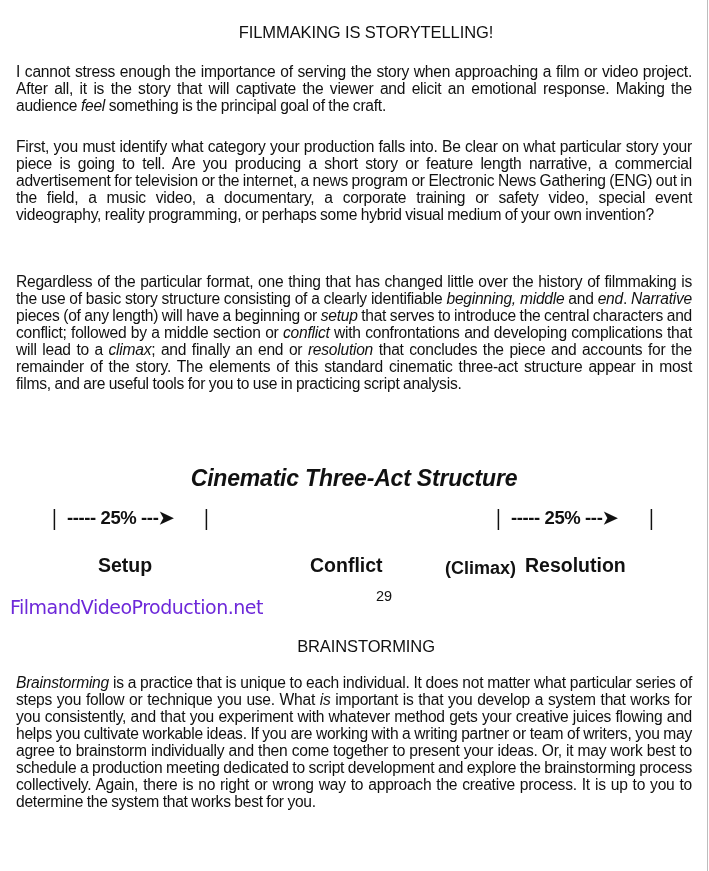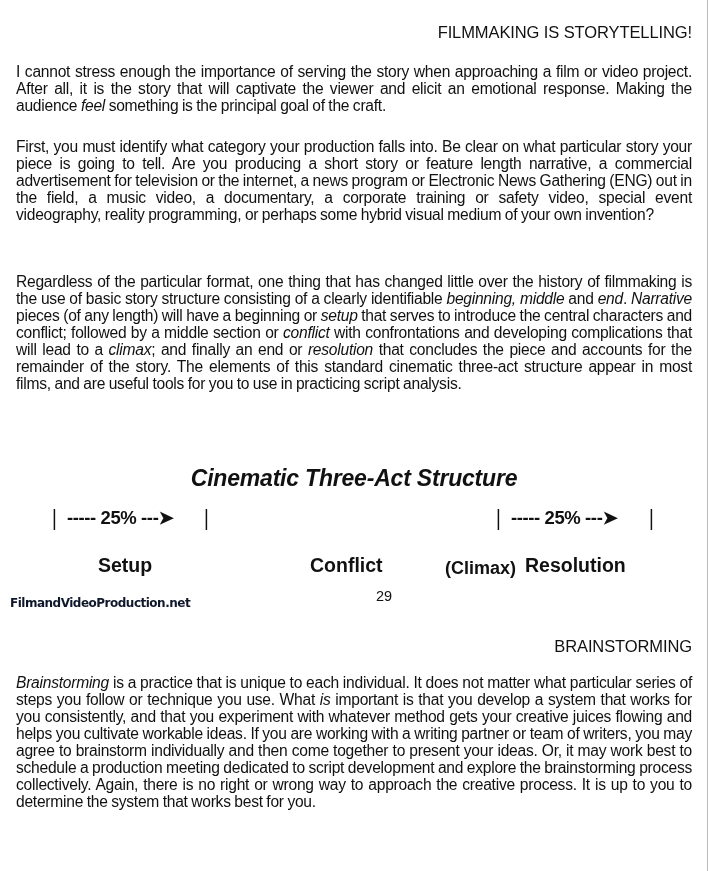--- a/index.html
+++ b/index.html
@@ -5,43 +5,43 @@
     html, body { margin: 0; padding: 0; background: #ffffff; }
     body {
       width: 709px; height: 871px; position: relative; overflow: hidden;
       font-family: "Liberation Sans", sans-serif; color: #111111;
     }
     .right-rule {
       position: absolute; top: 0; right: 1px; width: 1px; height: 871px; background: #bdbdbd;
     }
     .page { position: absolute; left: 16px; top: 0; width: 676px; }
     h1.heading {
-      font-weight: normal; font-size: 16.5px; text-align: right; margin: 0;
-      position: absolute; left: 0; width: 676px; letter-spacing: -0.1px;
+      font-weight: normal; font-size: 16.5px; text-align: center; margin: 0;
+      position: absolute; left: 12px; width: 676px; letter-spacing: -0.1px;
     }
     p.body {
       margin: 0; position: absolute; left: 0; width: 676px;
       font-size: 15.6px; line-height: 17px; text-align: justify;
       letter-spacing: -0.25px; word-spacing: -0.5px;
     }
     p.body em { font-style: italic; }
     .diagram { position: absolute; left: 0; width: 676px; }
     .diagram-title {
       position: absolute; left: 0; width: 676px; text-align: center; top: 0;
       font-weight: bold; font-style: italic; font-size: 23px; letter-spacing: -0.2px;
     }
     .bar-row { position: absolute; top: 42px; left: 0; width: 676px; height: 26px; font-weight: bold; font-size: 18.5px; }
     .bar-row span { position: absolute; white-space: pre; letter-spacing: -0.4px; }
     .tick { font-weight: normal; transform: scaleY(1.2); }
     .act-label { position: absolute; top: 89px; font-weight: bold; font-size: 19.5px; white-space: nowrap; }
     .climax-label { position: absolute; top: 93px; font-weight: bold; font-size: 18px; }
     .page-number { position: absolute; font-size: 14.5px; margin-left: 32px; }
     .site-logo {
-      position: absolute; font-family: "DejaVu Sans", sans-serif; font-weight: bold;
-      font-size: 12px; color: #0f172a; letter-spacing: -0.5px;
+      position: absolute; font-family: "DejaVu Sans", sans-serif; font-weight: normal;
+      font-size: 19px; color: #6d28d9; letter-spacing: -0.5px;
     }
   </style>
 </head>
 <body>
 
 <div class="right-rule"></div>
 
 <div class="page">
 
   <h1 class="heading" style="top:23px">FILMMAKING IS STORYTELLING!</h1>

